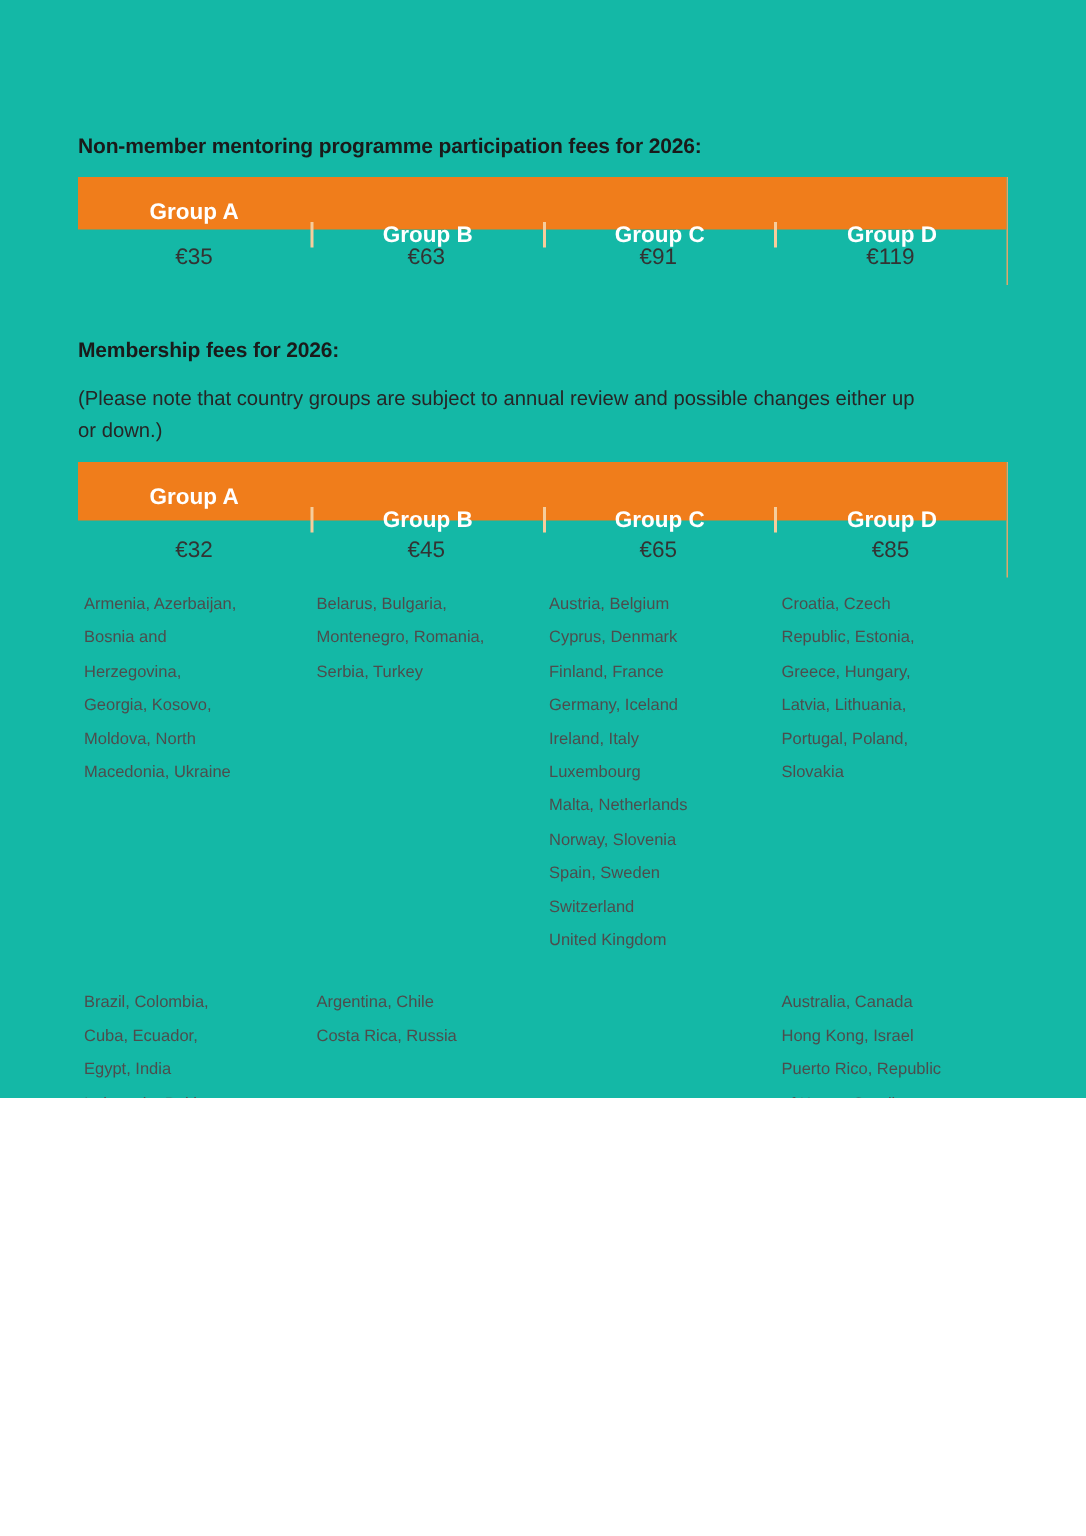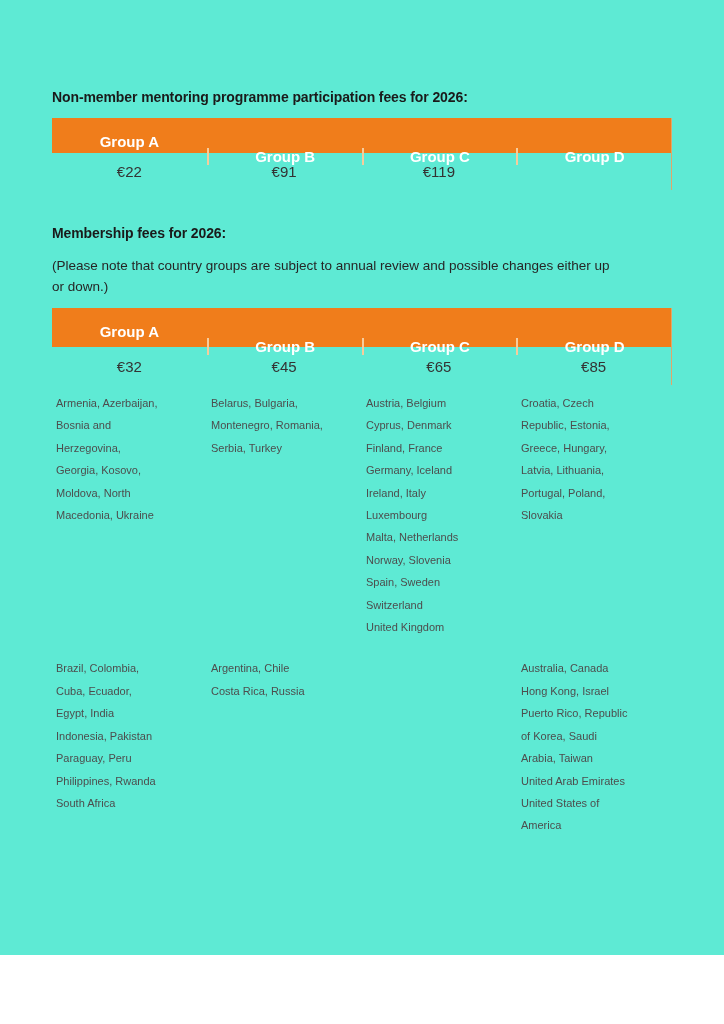--- a/index.html
+++ b/index.html
@@ -8,22 +8,22 @@
     --table-edge-line:#DFA76B;
     --heading-text:#1A1A1A;
     --body-text:#4D4D4D;
     --fee-text:#333333;
   }
   *{box-sizing:border-box;margin:0;padding:0;}
   html,body{background:#ffffff;}
   body{font-family:"Liberation Sans","DejaVu Sans",sans-serif;}
   .page{
     position:relative;
-    width:724px;height:955px;
-    background:#5eead4;
+    width:724px;height:732px;
+    background:#14b8a6;
     overflow:hidden;
     text-decoration:underline;
   }
   .content-block{position:absolute;left:52px;width:620px;}
   .section-heading{
     font-size:14px;font-weight:bold;color:var(--heading-text);
     line-height:20px;letter-spacing:-0.1px;
   }
   .note-text{
     font-size:13.5px;color:#262626;line-height:21px;
@@ -60,21 +60,22 @@
   <div class="content-block section-heading" style="top:87px;">Non-member mentoring programme participation fees for 2026:</div>
 
   <div class="content-block fee-block" style="top:118px;">
     <div class="grid-row header-row h1">
       <div class="header-cell">Group A</div>
       <div class="header-cell">Group B</div>
       <div class="header-cell">Group C</div>
       <div class="header-cell">Group D</div>
     </div>
     <div class="grid-row fee-row f1">
-      <div class="fee-cell">€22</div>
+      <div class="fee-cell">€35</div>
+      <div class="fee-cell">€63</div>
       <div class="fee-cell">€91</div>
       <div class="fee-cell">€119</div>
     </div>
   </div>
 
   <div class="content-block section-heading" style="top:223px;">Membership fees for 2026:</div>
 
   <div class="content-block note-text" style="top:255px;">(Please note that country groups are subject to annual review and possible changes either up
 or down.)</div>
 

